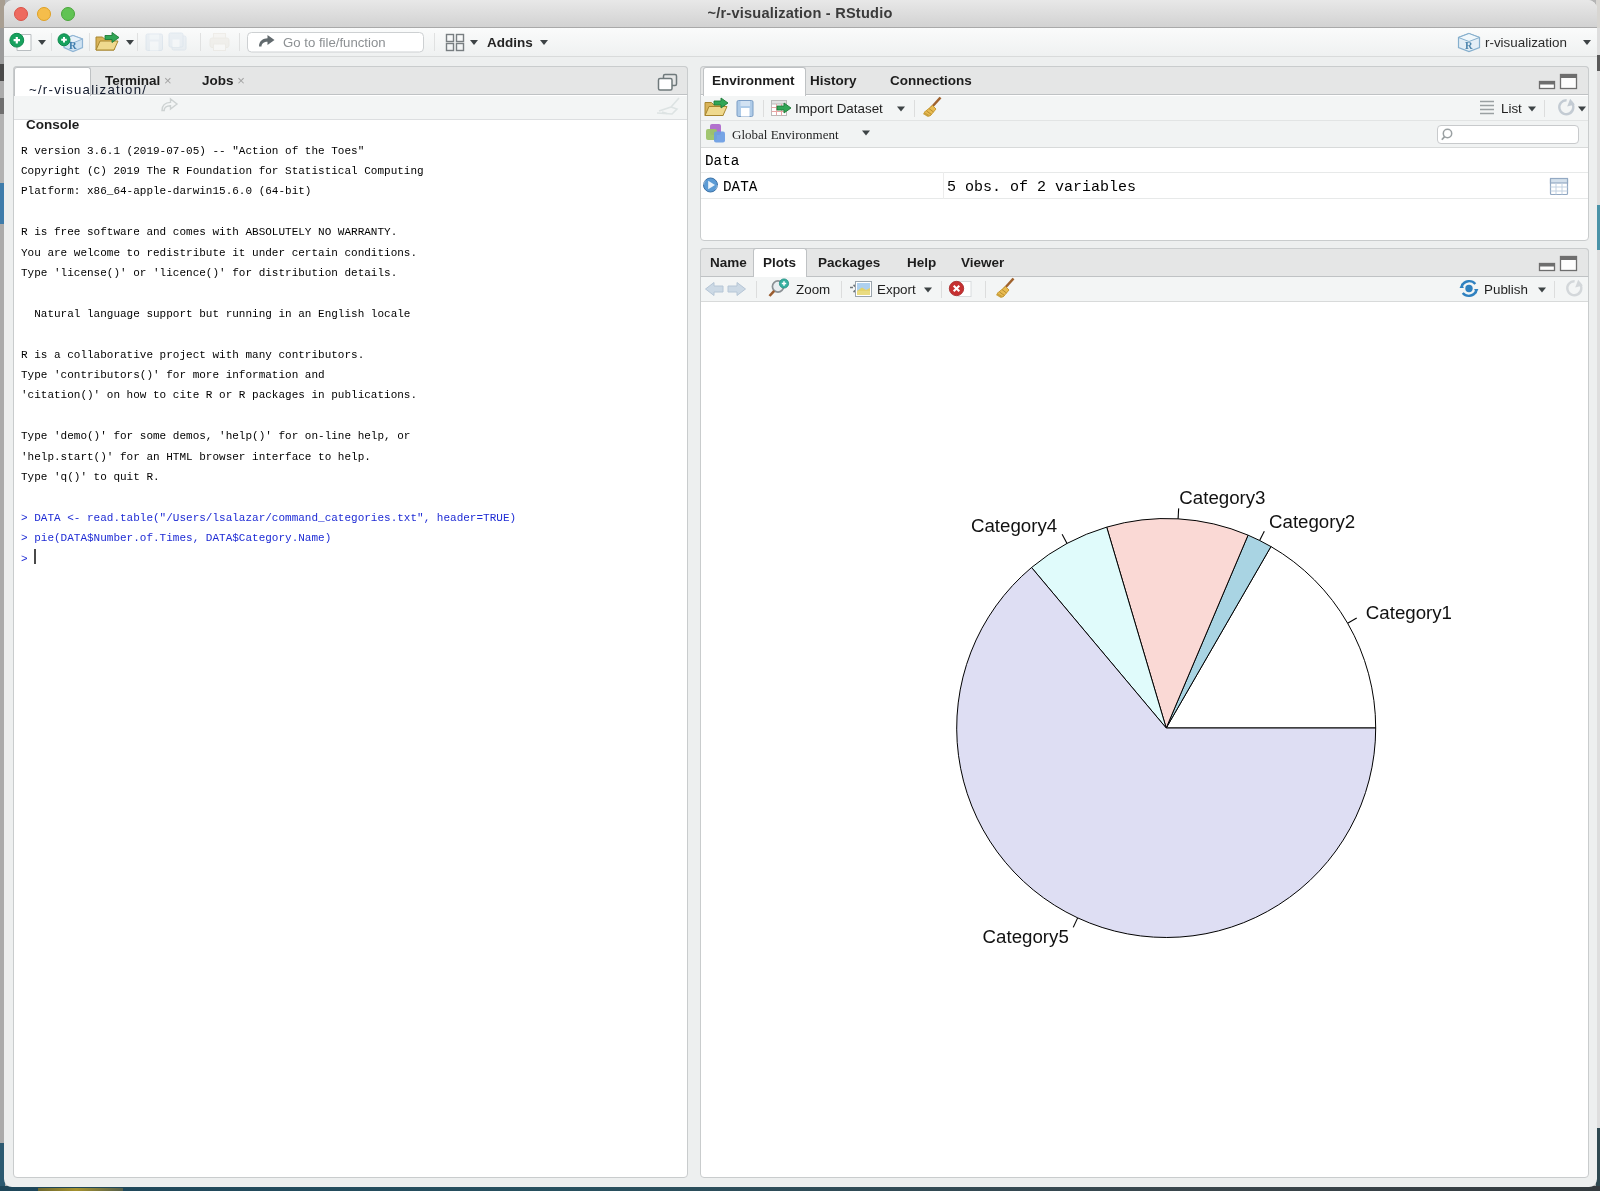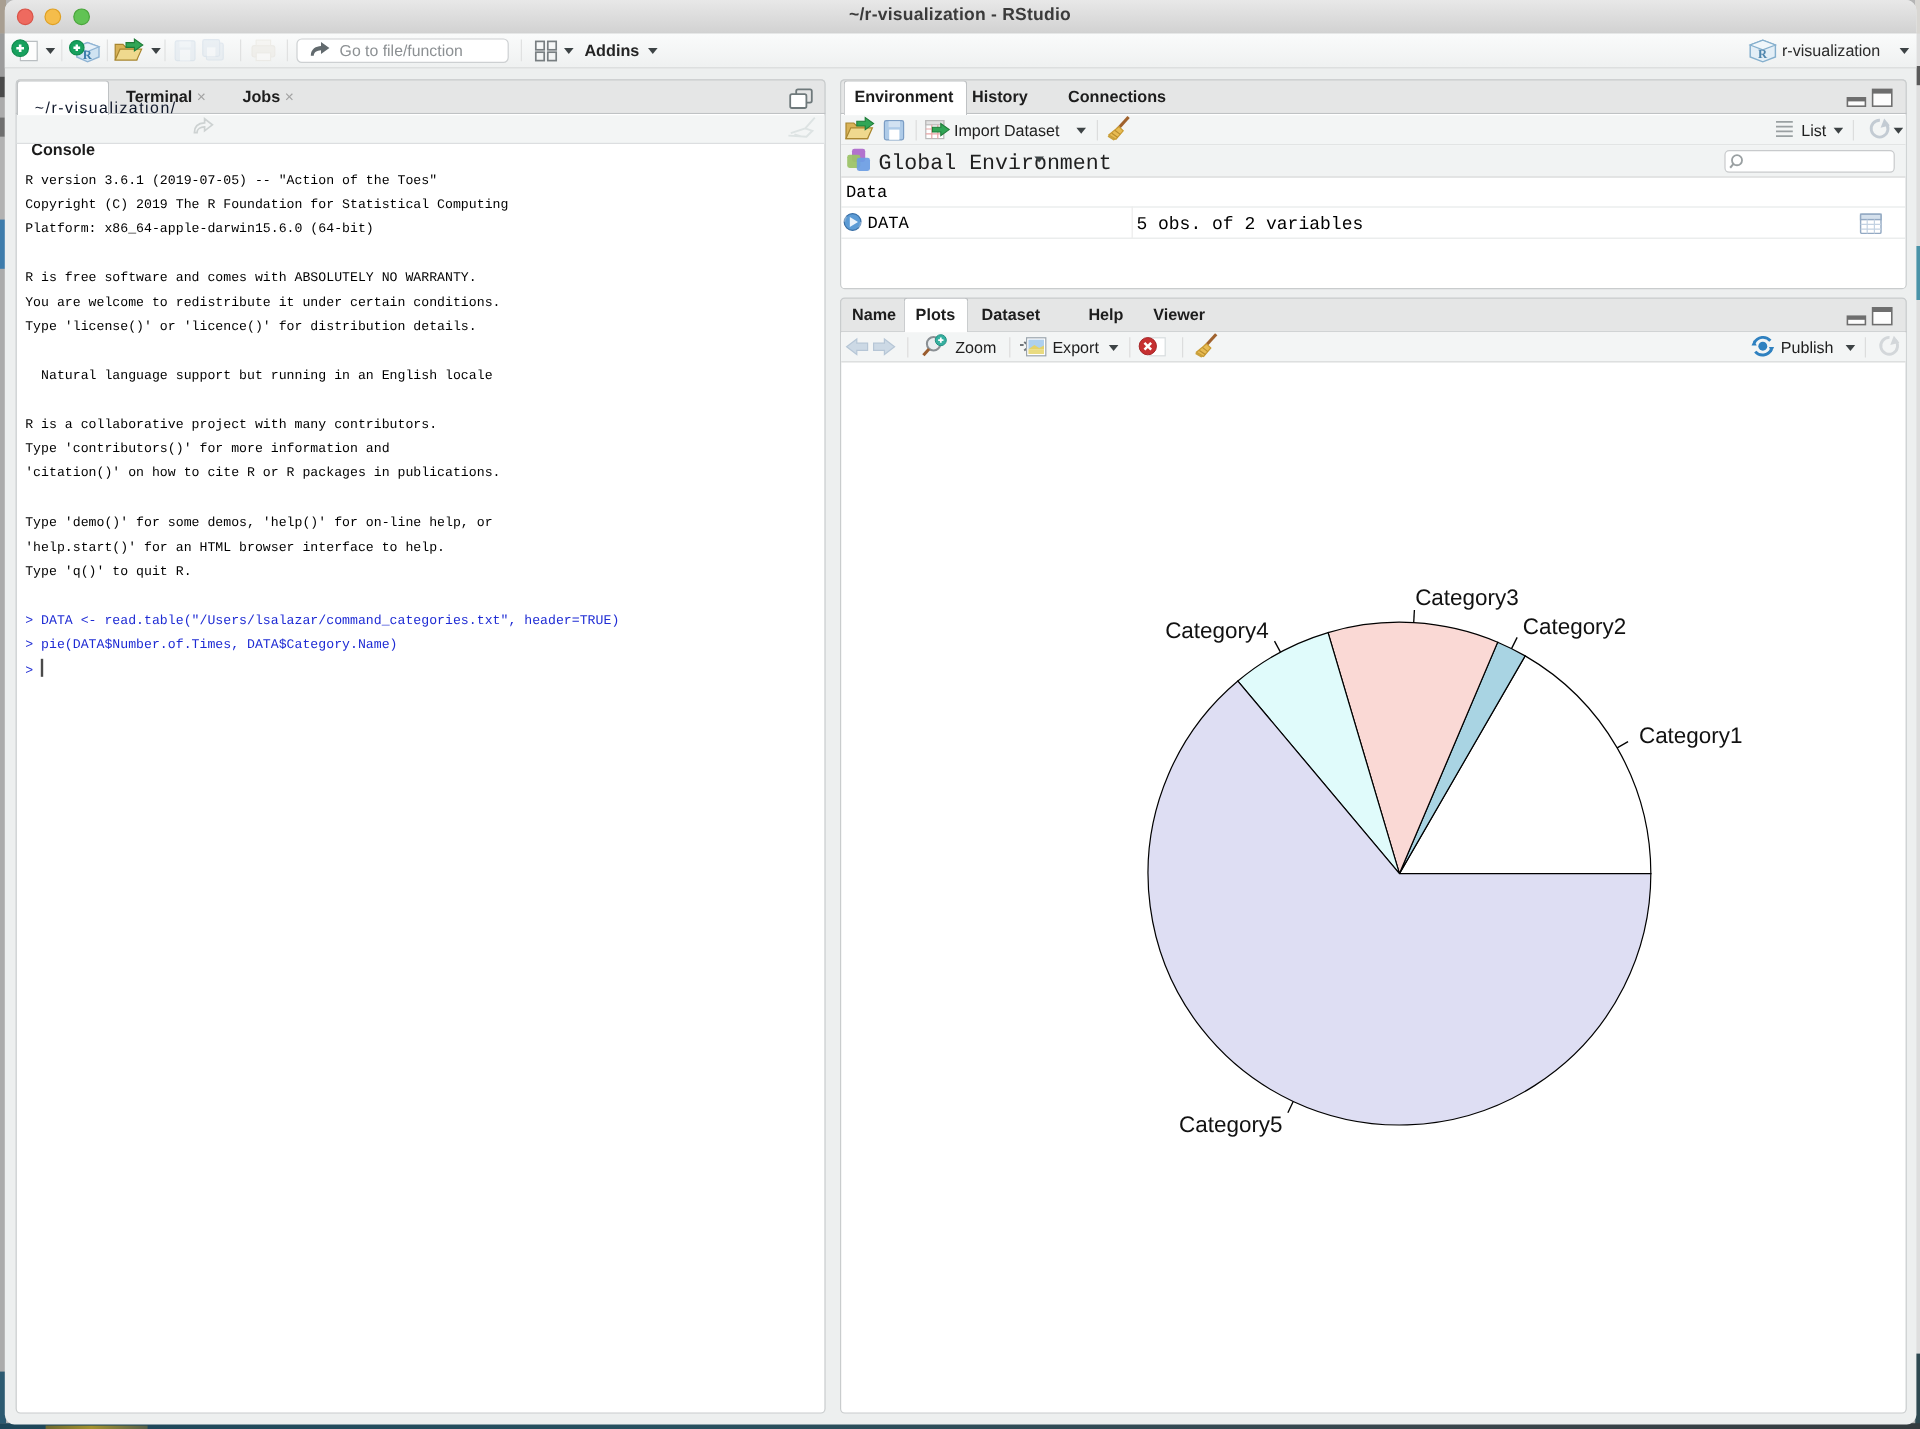--- a/index.html
+++ b/index.html
@@ -1,19 +1,19 @@
 <!DOCTYPE html>
 <html><head>
 <meta charset="utf-8">
 <style>
   * { margin:0; padding:0; box-sizing:border-box; }
   html,body { width:1600px; height:1191px; overflow:hidden; }
   body { position:relative; background:#b5b5b5; font-family:"Liberation Sans",sans-serif; }
   .abs { position:absolute; }
-  .ui { font-family:Liberation Mono, monospace; font-size:18px; color:#2b2b2b; }
+  .ui { font-family:Liberation Serif, serif; font-size:13px; color:#2b2b2b; }
   .mono { font-family:"Liberation Mono",monospace; }
   .tabtxt { font-family:"Liberation Sans",sans-serif; font-weight:bold; font-size:13.5px; color:#1d1d1d; white-space:nowrap; }
   .tabx { color:#a2a2a2; font-size:13px; font-weight:normal; }
 </style>
 </head>
 <body>
 
 <div class="abs" style="left:0;top:0;width:5px;height:1191px;background:#ababab;"></div>
 <div class="abs" style="left:0;top:0;width:5px;height:28px;background:#a89e91;"></div>
 <div class="abs" style="left:0;top:28px;width:5px;height:40px;background:#9c9c9c;"></div>
@@ -241,21 +241,21 @@
     <line x1="1.5" y1="10" x2="18.5" y2="10"></line>
       <line x1="1.5" y1="14" x2="18.5" y2="14"></line>
   </g>
 </svg>
 
 <div class="abs" style="left:700px;top:247.5px;width:889px;height:930px;background:#ffffff;border:1px solid #c9cccd;border-radius:4px;"></div>
 <div class="abs" style="left:700px;top:247.5px;width:889px;height:29px;background:#e5e6e6;border:1px solid #c9cccd;border-bottom:1px solid #bfc2c4;border-radius:4px 4px 0 0;"></div>
 <div class="abs tabtxt" style="left:710px;top:254.5px;">Name</div>
 <div class="abs" style="left:753px;top:248px;width:54px;height:29px;background:#ffffff;border:1px solid #bfc2c4;border-bottom:none;border-radius:3px 3px 0 0;"></div>
 <div class="abs tabtxt" style="left:763px;top:254.5px;">Plots</div>
-<div class="abs tabtxt" style="left:818px;top:254.5px;">Dataset</div>
+<div class="abs tabtxt" style="left:818px;top:254.5px;">Packages</div>
 <div class="abs tabtxt" style="left:907px;top:254.5px;">Help</div>
 <div class="abs tabtxt" style="left:961px;top:254.5px;">Viewer</div>
 
 <div class="abs" style="left:701px;top:277px;width:887px;height:25px;background:#f3f5f5;border-bottom:1px solid #d8dada;" id="plotstoolbar"></div>
 
 <svg class="abs" style="left:1530px;top:247.5px;" width="55" height="29" viewBox="0 0 55 29">
   <rect x="9.5" y="15.5" width="15" height="7" fill="#fdfdfd" stroke="#6e6e6e" stroke-width="1.3"></rect>
   <rect x="9.5" y="15.5" width="15" height="3" fill="#6e6e6e"></rect>
   <rect x="30.5" y="8.5" width="16" height="14" fill="#fdfdfd" stroke="#6e6e6e" stroke-width="1.3"></rect>
   <rect x="30.5" y="8.5" width="16" height="3.5" fill="#6e6e6e"></rect>

